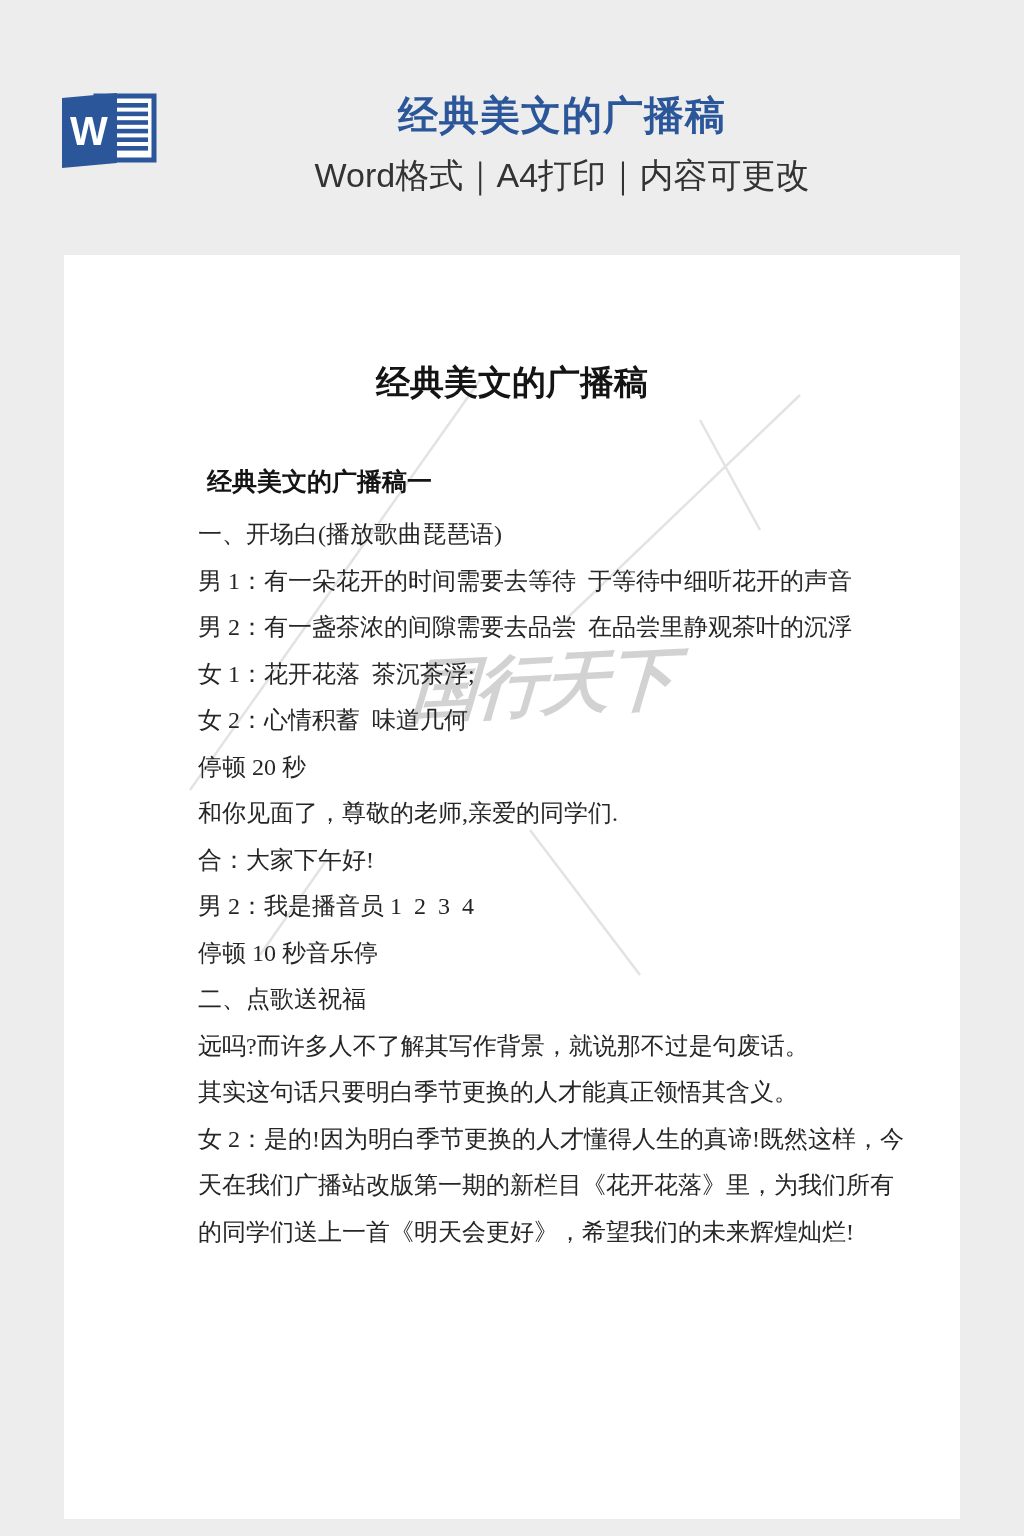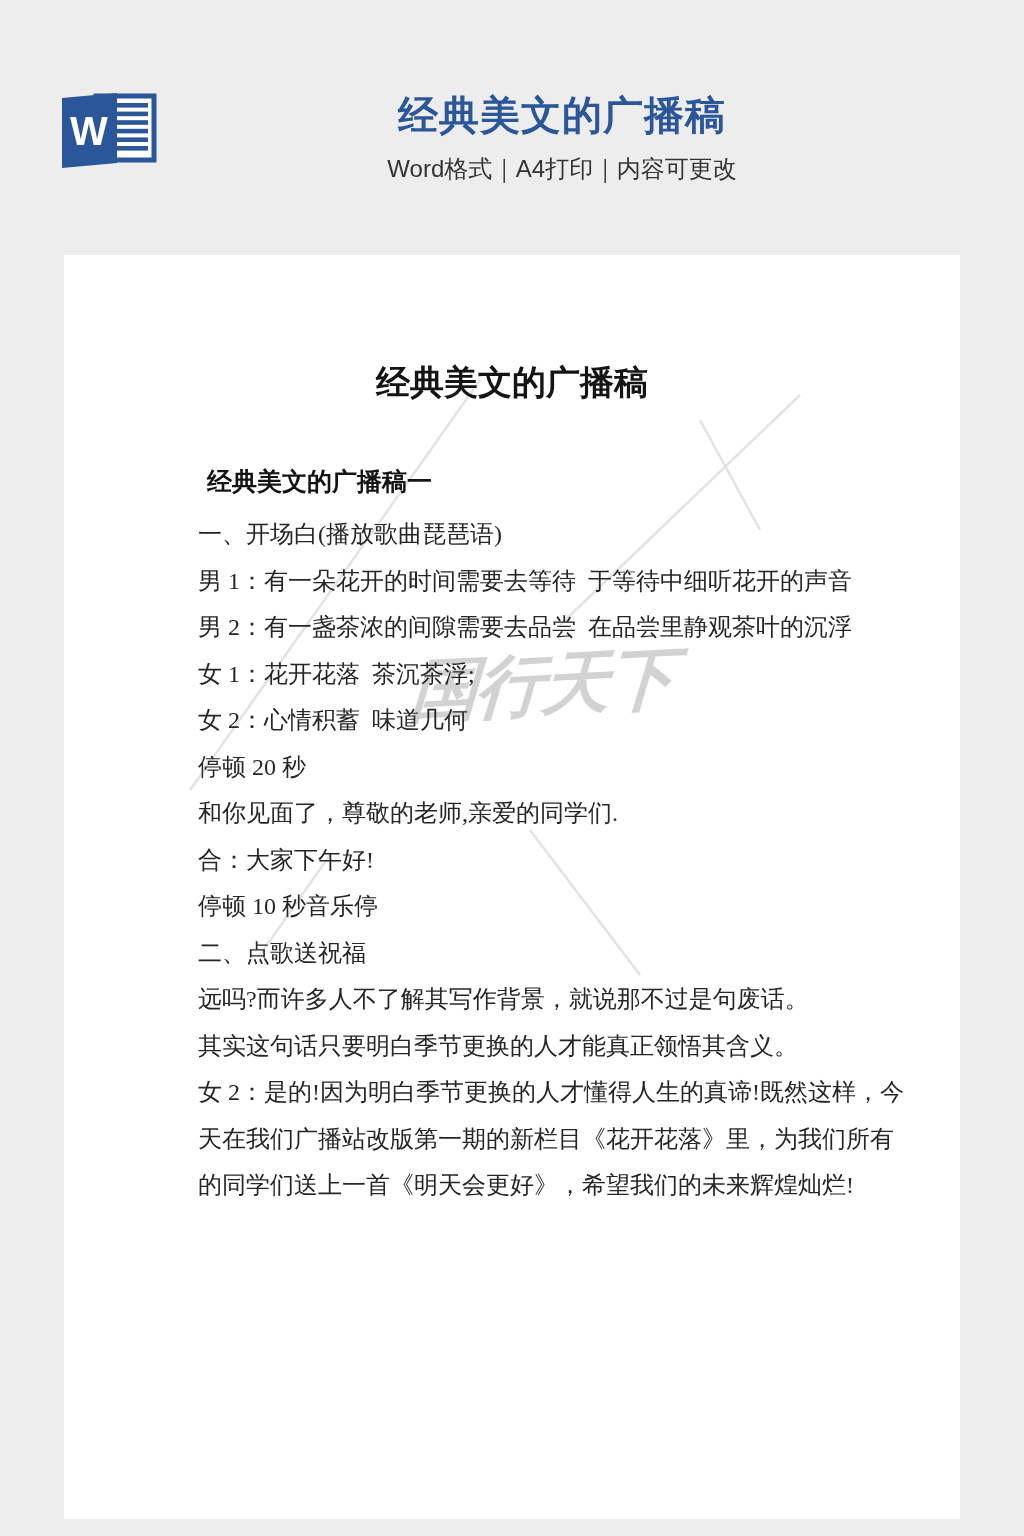--- a/index.html
+++ b/index.html
@@ -32,21 +32,21 @@
     font-family:"Liberation Sans","DejaVu Sans",sans-serif;
     font-weight:bold;font-size:40px;line-height:1.15;
     color:var(--accent);
     letter-spacing:1px;
   }
   .header-subtitle{
     position:absolute;top:155px;left:0;width:100%;
     padding-left:100px;
     text-align:center;
     font-family:"Liberation Sans","DejaVu Sans",sans-serif;
-    font-size:24px;line-height:1.2;
+    font-size:34px;line-height:1.2;
     color:#333333;
   }
   
   .page{
     position:relative;
     width:896px;height:1264px;
     margin:0 auto;
     background:#ffffff;
     overflow:hidden;
   }
@@ -133,20 +133,21 @@
 
   <div class="doc-body" id="body-paragraphs">
       <p>一、开场白(播放歌曲琵琶语)</p>
       <p>男 1：有一朵花开的时间需要去等待  于等待中细听花开的声音</p>
       <p>男 2：有一盏茶浓的间隙需要去品尝  在品尝里静观茶叶的沉浮</p>
       <p>女 1：花开花落  茶沉茶浮;</p>
       <p>女 2：心情积蓄  味道几何</p>
       <p>停顿 20 秒</p>
       <p>和你见面了，尊敬的老师,亲爱的同学们.</p>
       <p>合：大家下午好!</p>
+      <p>男 2：我是播音员 1  2  3  4</p>
       <p>停顿 10 秒音乐停</p>
       <p>二、点歌送祝福</p>
       <p>远吗?而许多人不了解其写作背景，就说那不过是句废话。</p>
       <p>其实这句话只要明白季节更换的人才能真正领悟其含义。</p>
       <p>女 2：是的!因为明白季节更换的人才懂得人生的真谛!既然这样，今</p>
       <p>天在我们广播站改版第一期的新栏目《花开花落》里，为我们所有</p>
       <p>的同学们送上一首《明天会更好》，希望我们的未来辉煌灿烂!</p>
     </div>
 
 </div>

